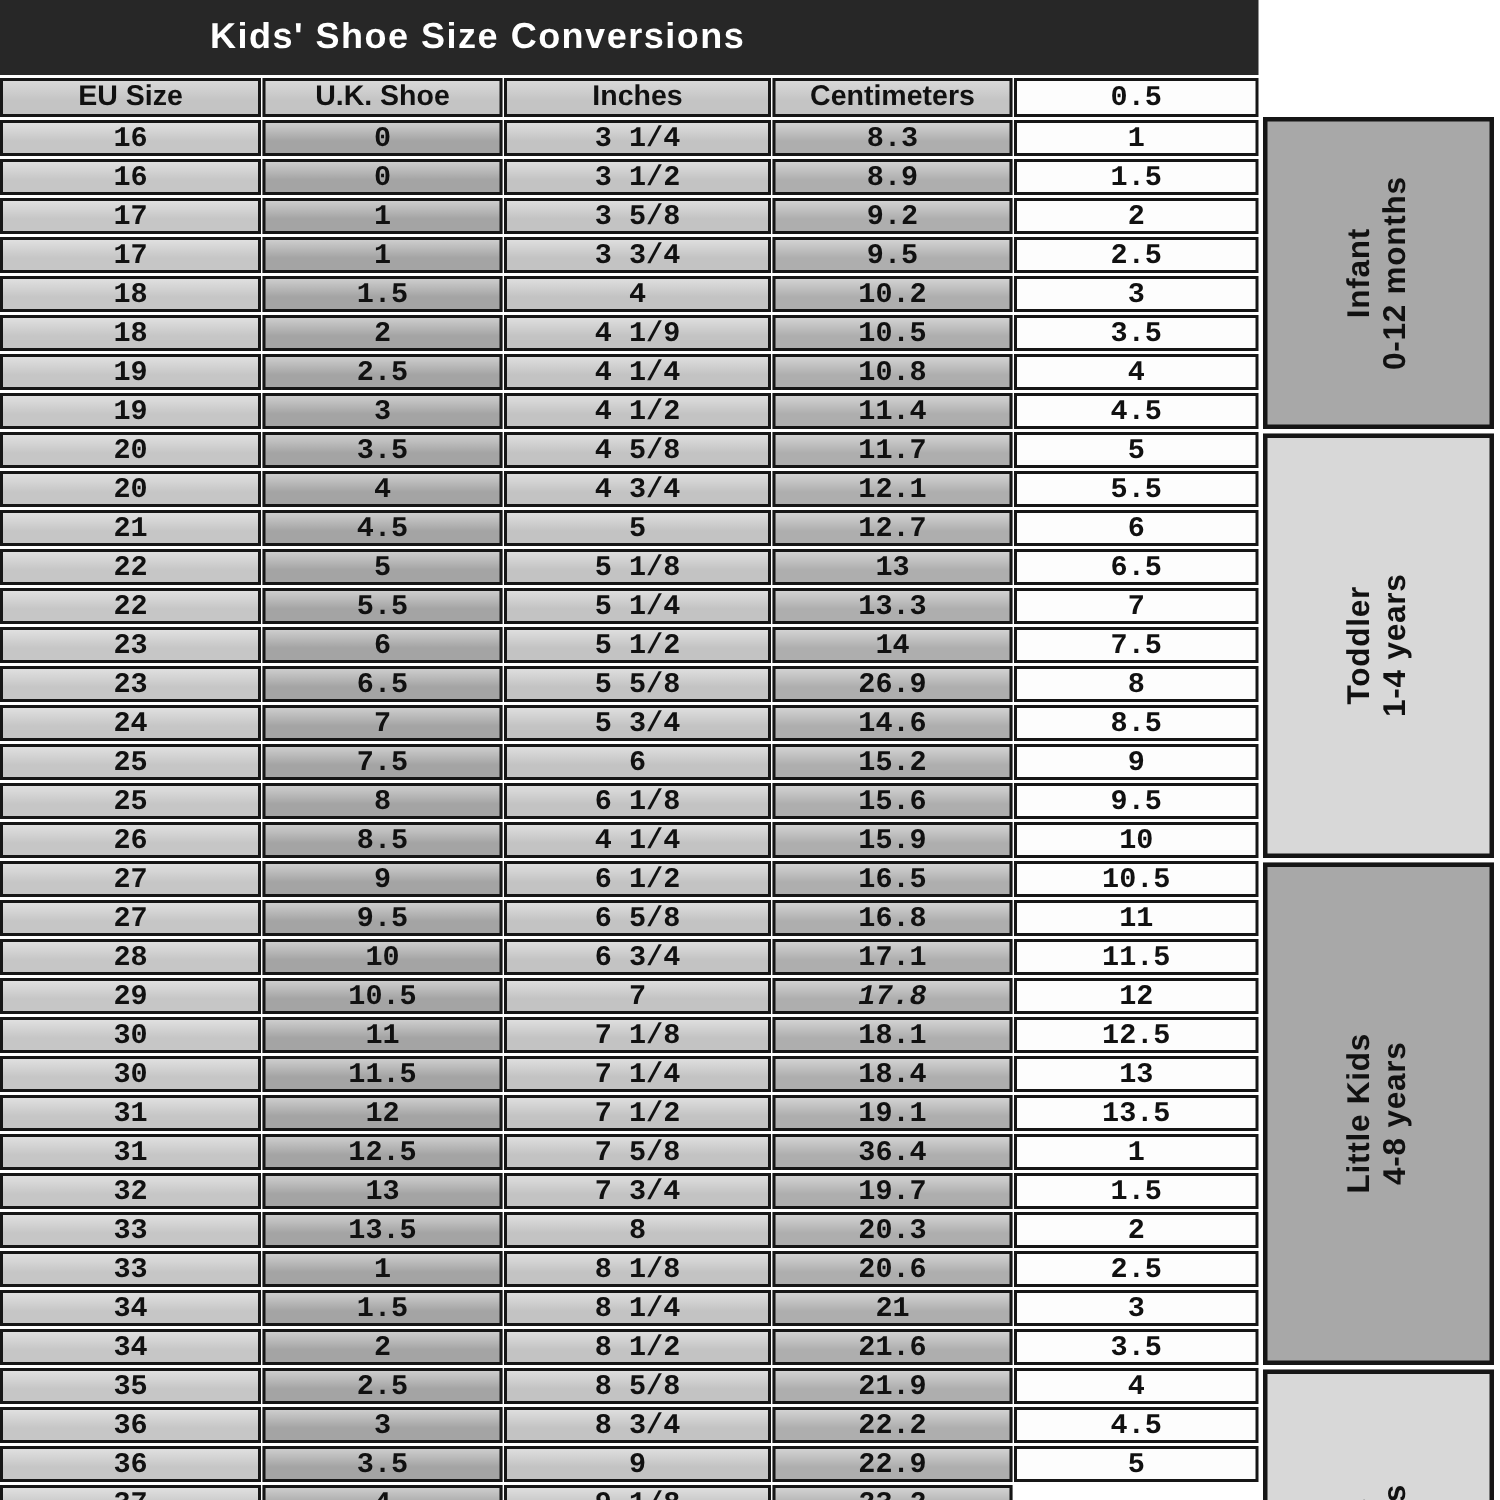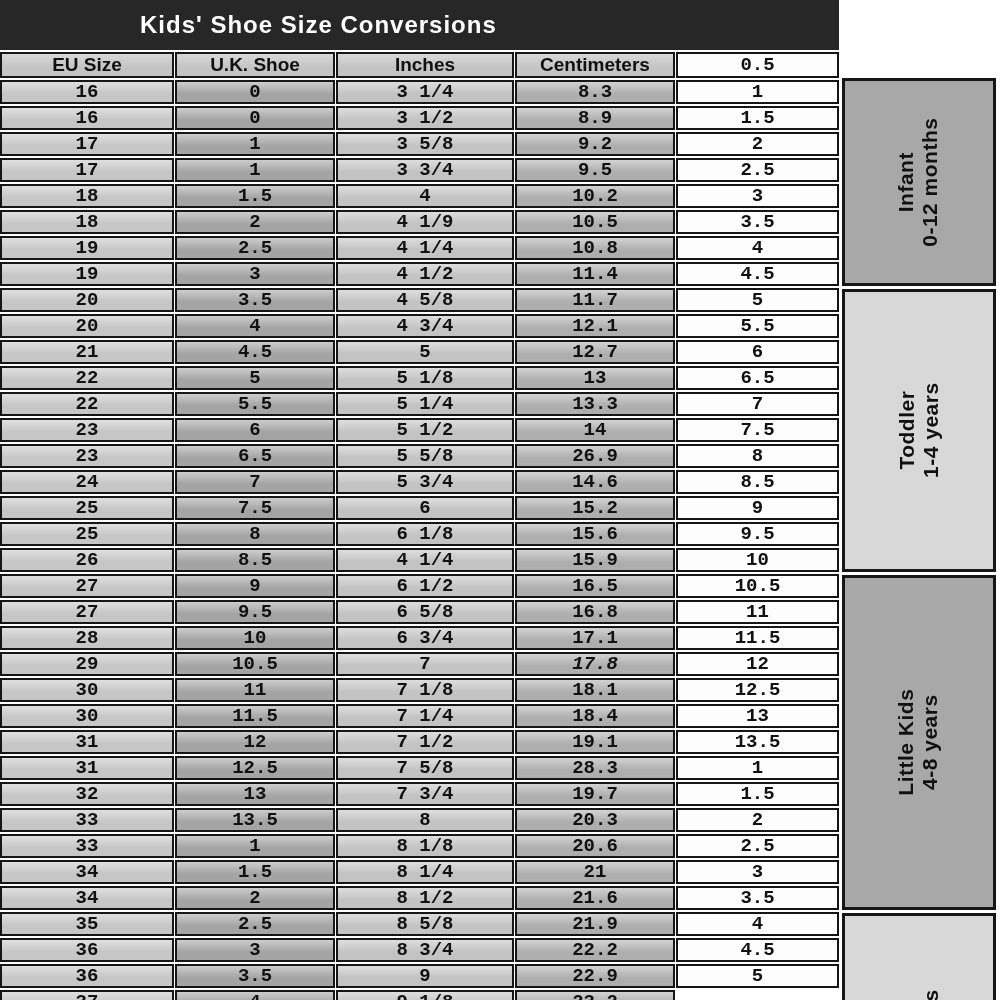--- a/index.html
+++ b/index.html
@@ -213,21 +213,21 @@
       <div class="cell col4" style="background-color: rgb(174, 174, 174);">18.4</div>
       <div class="cell col0" style="background-color: rgb(253, 253, 253);">13</div>
       <div class="cell col1" style="background-color: rgb(198, 198, 198);">31</div>
       <div class="cell col2" style="background-color: rgb(164, 164, 164);">12</div>
       <div class="cell col3" style="background-color: rgb(195, 195, 195);">7 1/2</div>
       <div class="cell col4" style="background-color: rgb(174, 174, 174);">19.1</div>
       <div class="cell col0" style="background-color: rgb(253, 253, 253);">13.5</div>
       <div class="cell col1" style="background-color: rgb(198, 198, 198);">31</div>
       <div class="cell col2" style="background-color: rgb(164, 164, 164);">12.5</div>
       <div class="cell col3" style="background-color: rgb(195, 195, 195);">7 5/8</div>
-      <div class="cell col4" style="background-color: rgb(174, 174, 174);">28.3</div>
+      <div class="cell col4" style="background-color: rgb(174, 174, 174);">36.4</div>
       <div class="cell col0" style="background-color: rgb(253, 253, 253);">1</div>
       <div class="cell col1" style="background-color: rgb(198, 198, 198);">32</div>
       <div class="cell col2" style="background-color: rgb(164, 164, 164);">13</div>
       <div class="cell col3" style="background-color: rgb(195, 195, 195);">7 3/4</div>
       <div class="cell col4" style="background-color: rgb(174, 174, 174);">19.7</div>
       <div class="cell col0" style="background-color: rgb(253, 253, 253);">1.5</div>
       <div class="cell col1" style="background-color: rgb(198, 198, 198);">33</div>
       <div class="cell col2" style="background-color: rgb(164, 164, 164);">13.5</div>
       <div class="cell col3" style="background-color: rgb(195, 195, 195);">8</div>
       <div class="cell col4" style="background-color: rgb(174, 174, 174);">20.3</div>

